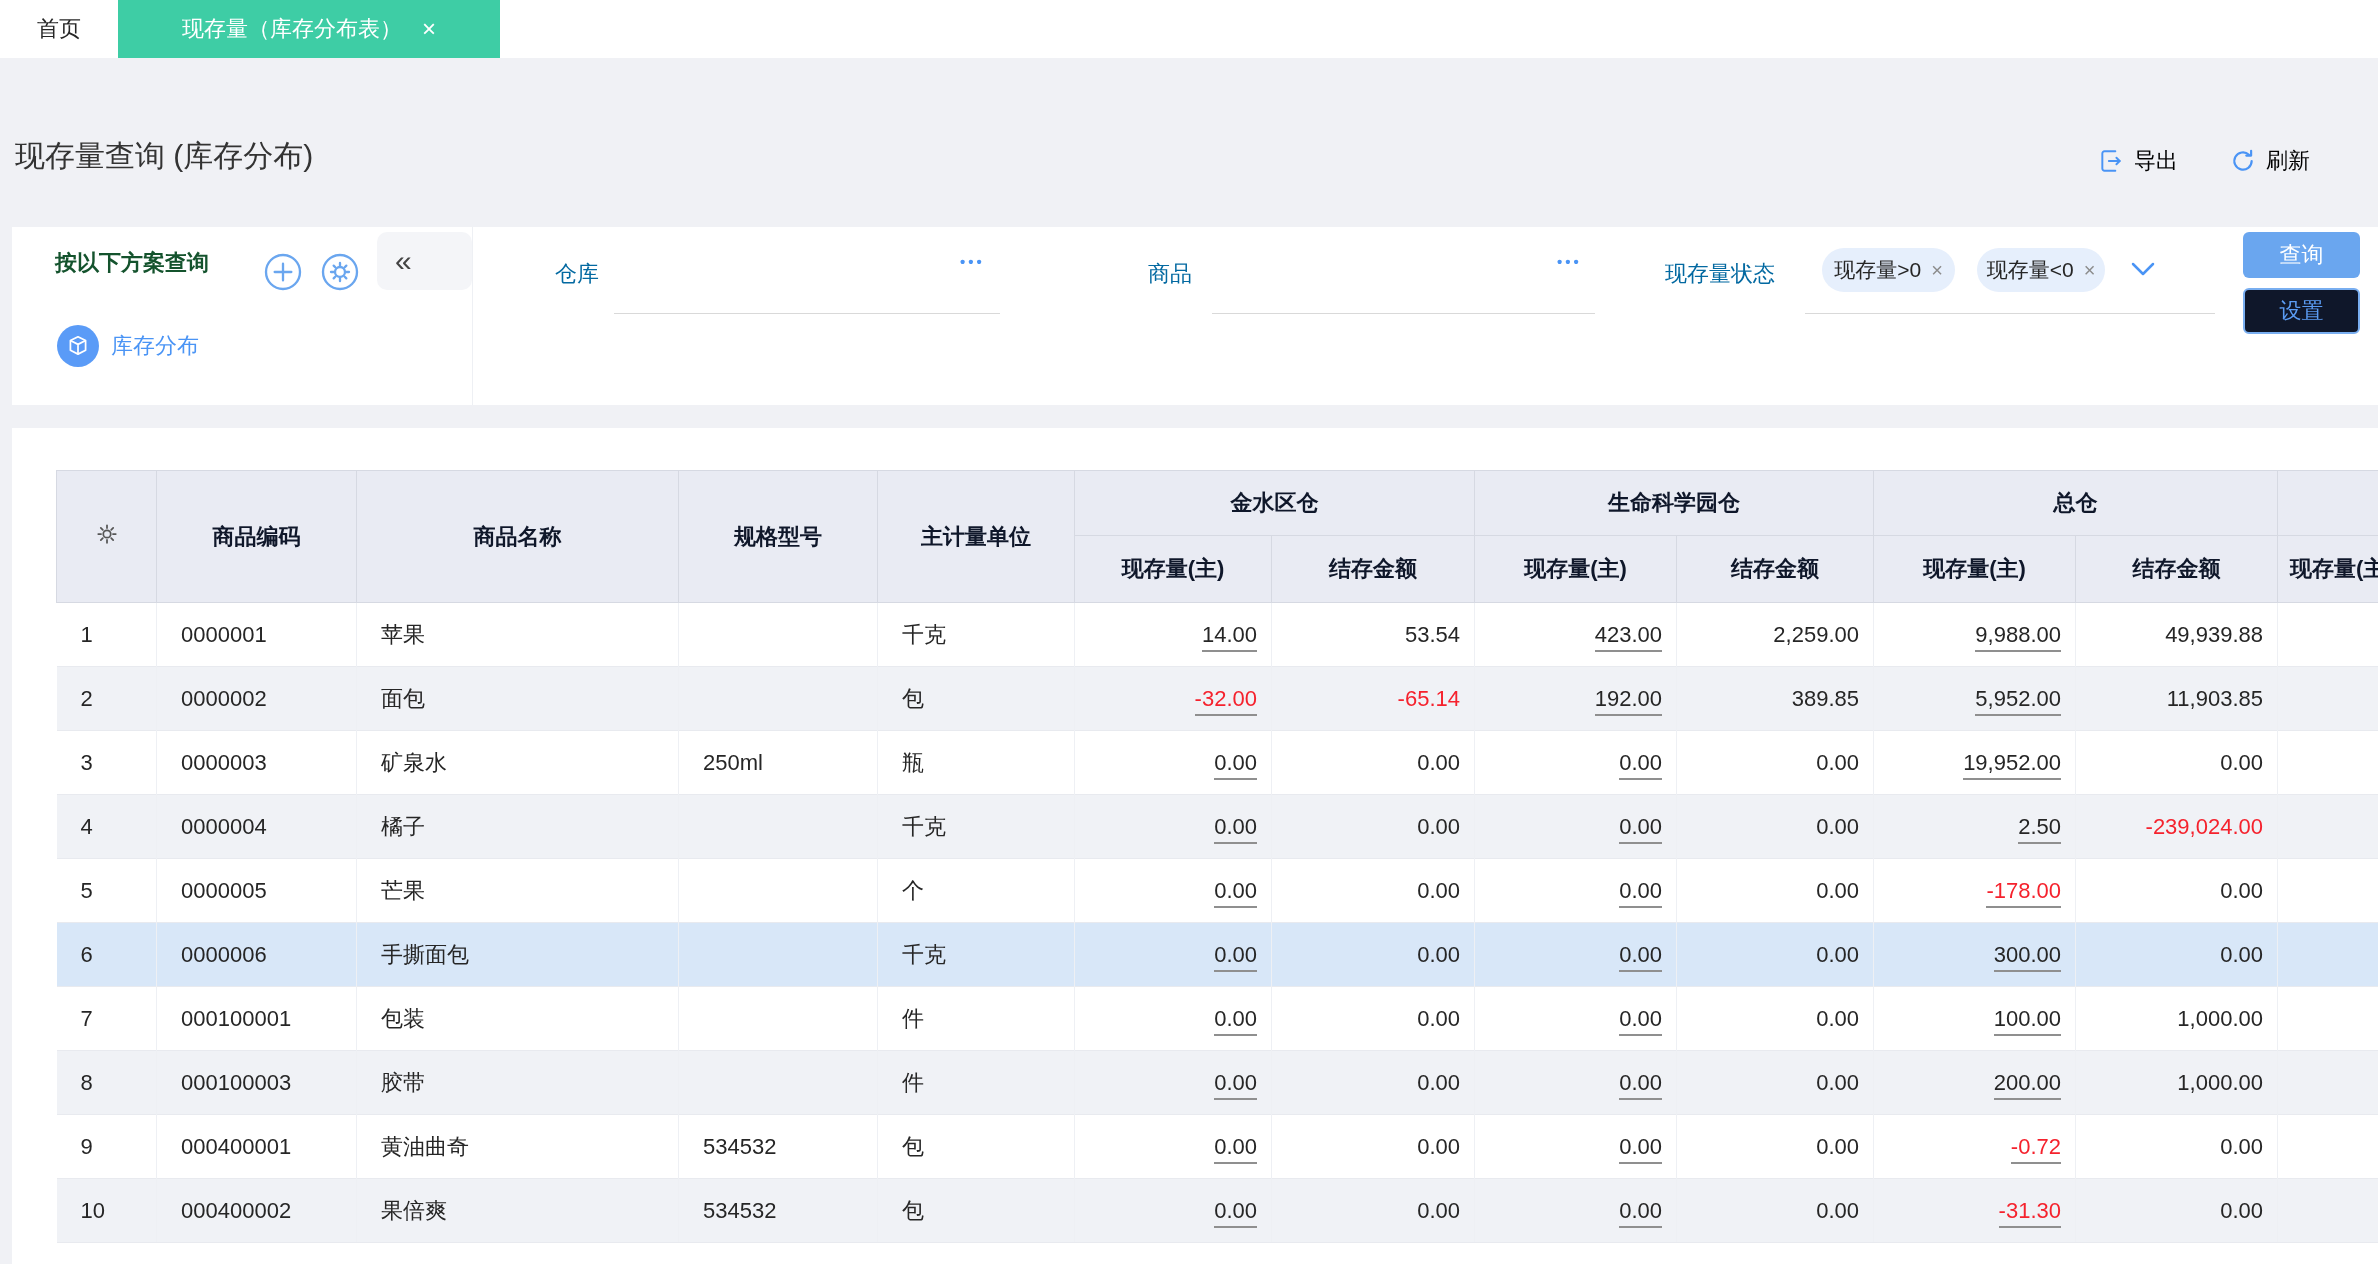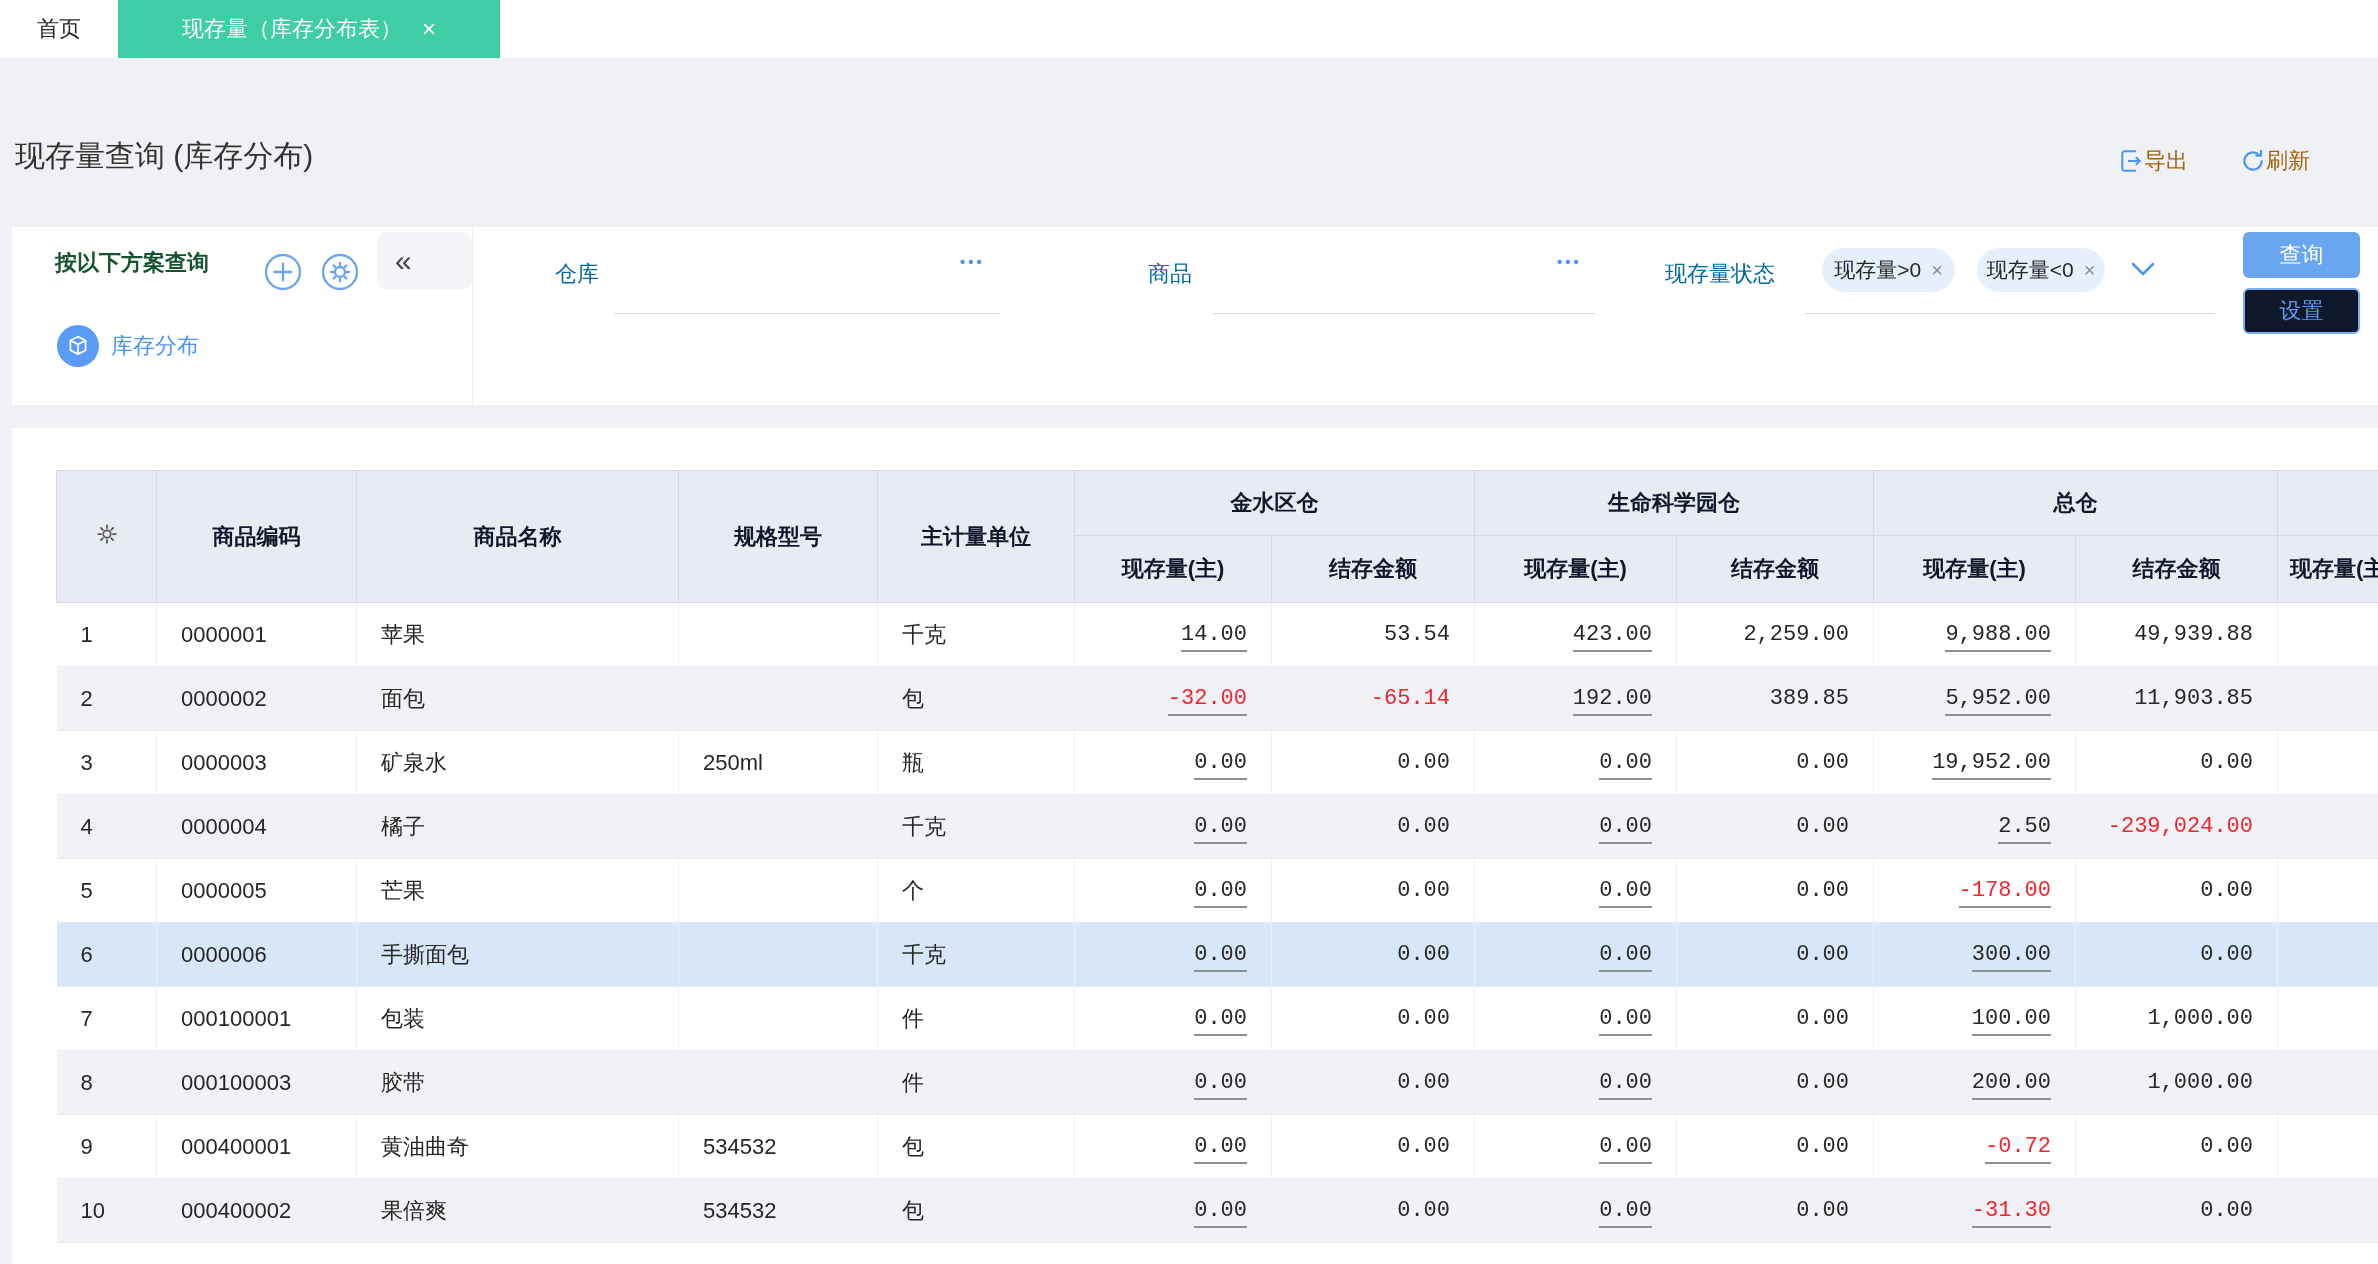--- a/index.html
+++ b/index.html
@@ -11,21 +11,21 @@
   
   .tabbar{height:58px;background:#ffffff;display:flex;align-items:stretch;}
   .tab-home{width:118px;display:flex;align-items:center;justify-content:center;
     font-size:22px;color:#262626;cursor:pointer;border-radius:17px;}
   .tab-active{width:382px;background:#3ecda5;color:#fff;display:flex;align-items:center;
     justify-content:center;gap:20px;font-size:22px;cursor:pointer;}
   .tab-close{font-size:24px;line-height:1;color:#fff;}
   
   .page-title{position:absolute;left:15px;top:136px;font-size:30px;font-weight:500;color:#333;}
   .title-actions{position:absolute;top:146px;right:68px;display:flex;gap:52px;}
-  .action{display:flex;align-items:center;font-size:22px;color:#a16207;cursor:pointer;}
+  .action{display:flex;align-items:center;gap:10px;font-size:22px;color:#000000;cursor:pointer;}
   .action svg{display:block;}
   
   .filter-panel{position:absolute;left:12px;right:0;top:227px;height:178px;background:#fff;}
   .scheme-area{position:absolute;left:0;top:0;bottom:0;width:460px;border-right:1px solid #eef0f4;}
   .scheme-title{position:absolute;left:43px;top:21px;font-size:22px;font-weight:bold;color:#14532d;}
   .icon-circle{position:absolute;width:40px;height:40px;cursor:pointer;}
   .plus-circle{left:251px;top:25px;}
   .gear-circle{left:308px;top:25px;}
   .collapse-btn{position:absolute;left:365px;top:5px;width:95px;height:58px;background:#f4f5f8;
     border-radius:10px;display:flex;align-items:center;justify-content:flex-start;
@@ -55,21 +55,21 @@
   .hrow-group th{height:64px;}
   .hrow-sub th{height:66px;}
   .th-clip{text-align:left;overflow:hidden;white-space:nowrap;padding-left:12px;}
   tbody td{height:63px;border-top:1px solid #e8eaef;border-right:1px solid #eef0f4;
     padding:0;white-space:nowrap;overflow:hidden;color:#262626;}
   tbody tr:first-child td{border-top:none;}
   tbody tr:last-child td{border-bottom:1px solid #e8eaef;}
   tbody tr:nth-child(even){background:#f0f2f6;}
   tbody tr.selected{background:#d8e7f8;}
   .td-no,.td-code,.td-name,.td-spec,.td-unit{text-align:left;padding-left:24px;}
-  .td-num{text-align:right;padding-right:24px;font-family:Liberation Mono, monospace;}
+  .td-num{text-align:right;padding-right:14px;}
   .num-link{border-bottom:2px solid #8f8f8f;padding-bottom:3px;cursor:pointer;}
   .neg{color:#f5222d;}
 </style>
 </head>
 <body>
 
 <div class="tabbar">
   <div class="tab-home">
     <span>首页</span>
   </div>

